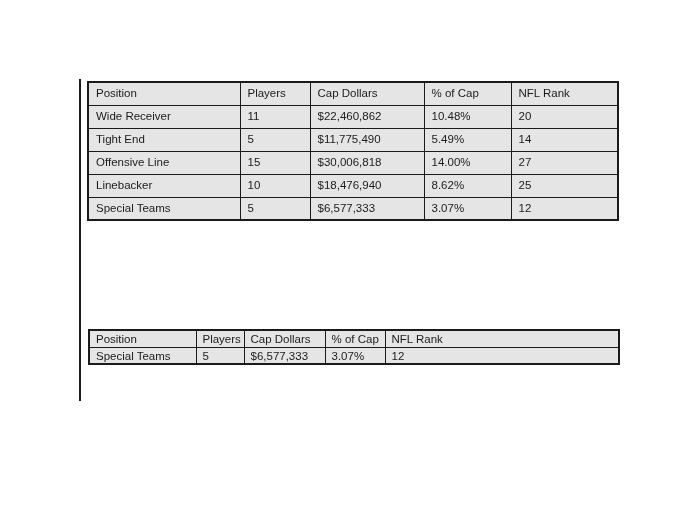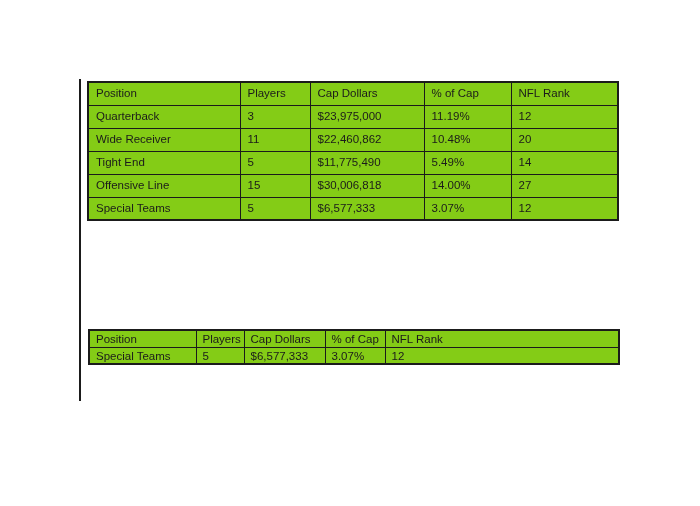--- a/index.html
+++ b/index.html
@@ -18,21 +18,21 @@
     top: 79px;
     width: 2px;
     height: 322px;
     background: #1b1b1b;
   }
   table.captable {
     position: absolute;
     border-collapse: collapse;
     table-layout: fixed;
     border: 2px solid #1b1b1b;
-    background: #84cc16;
+    background: #e5e5e5;
   }
   table.captable th, table.captable td {
     border: 1.5px solid #1b1b1b;
     box-sizing: border-box;
     font-size: 11.5px;
     font-weight: 400;
     text-align: left;
     vertical-align: top;
     white-space: nowrap;
     overflow: hidden;
@@ -66,46 +66,46 @@
         <tr>
           <th>Position</th>
           <th>Players</th>
           <th>Cap Dollars</th>
           <th>% of Cap</th>
           <th>NFL Rank</th>
         </tr>
       </thead>
       <tbody>
         <tr>
-          <td>Quarterback</td>
-          <td>3</td>
-          <td>$23,975,000</td>
-          <td>11.19%</td>
-          <td>12</td>
-        </tr>
-        <tr>
           <td>Wide Receiver</td>
           <td>11</td>
           <td>$22,460,862</td>
           <td>10.48%</td>
           <td>20</td>
         </tr>
         <tr>
           <td>Tight End</td>
           <td>5</td>
           <td>$11,775,490</td>
           <td>5.49%</td>
           <td>14</td>
         </tr>
         <tr>
           <td>Offensive Line</td>
           <td>15</td>
           <td>$30,006,818</td>
           <td>14.00%</td>
           <td>27</td>
+        </tr>
+        <tr>
+          <td>Linebacker</td>
+          <td>10</td>
+          <td>$18,476,940</td>
+          <td>8.62%</td>
+          <td>25</td>
         </tr>
         <tr>
           <td>Special Teams</td>
           <td>5</td>
           <td>$6,577,333</td>
           <td>3.07%</td>
           <td>12</td>
         </tr>
       </tbody>
     </table>

